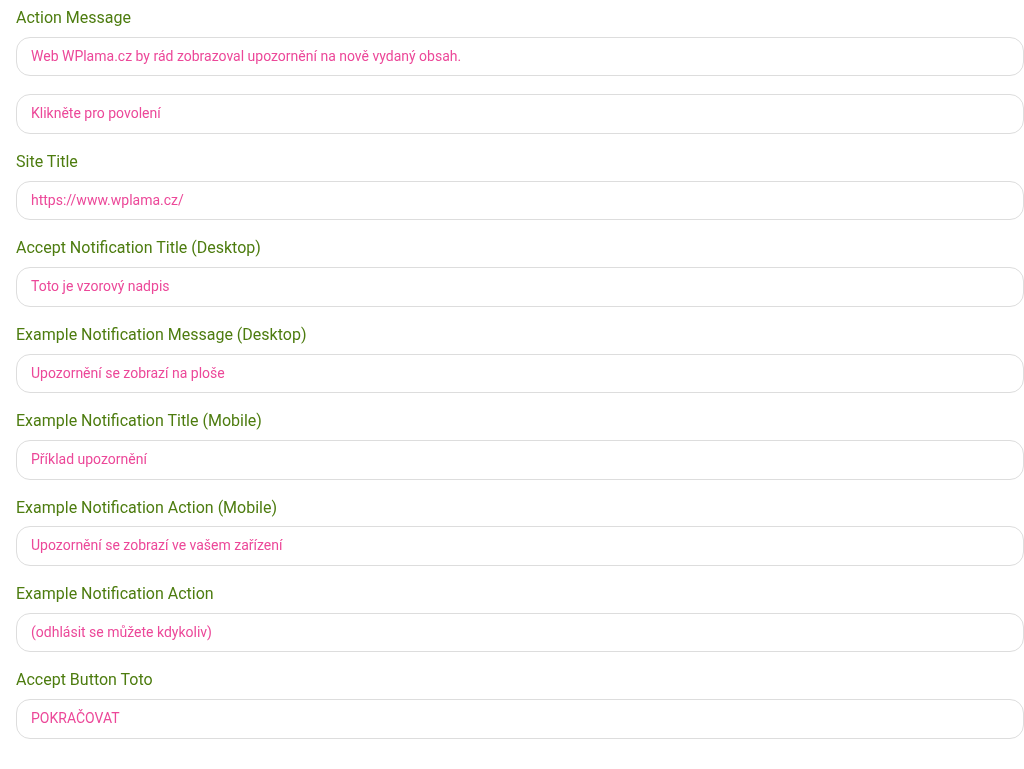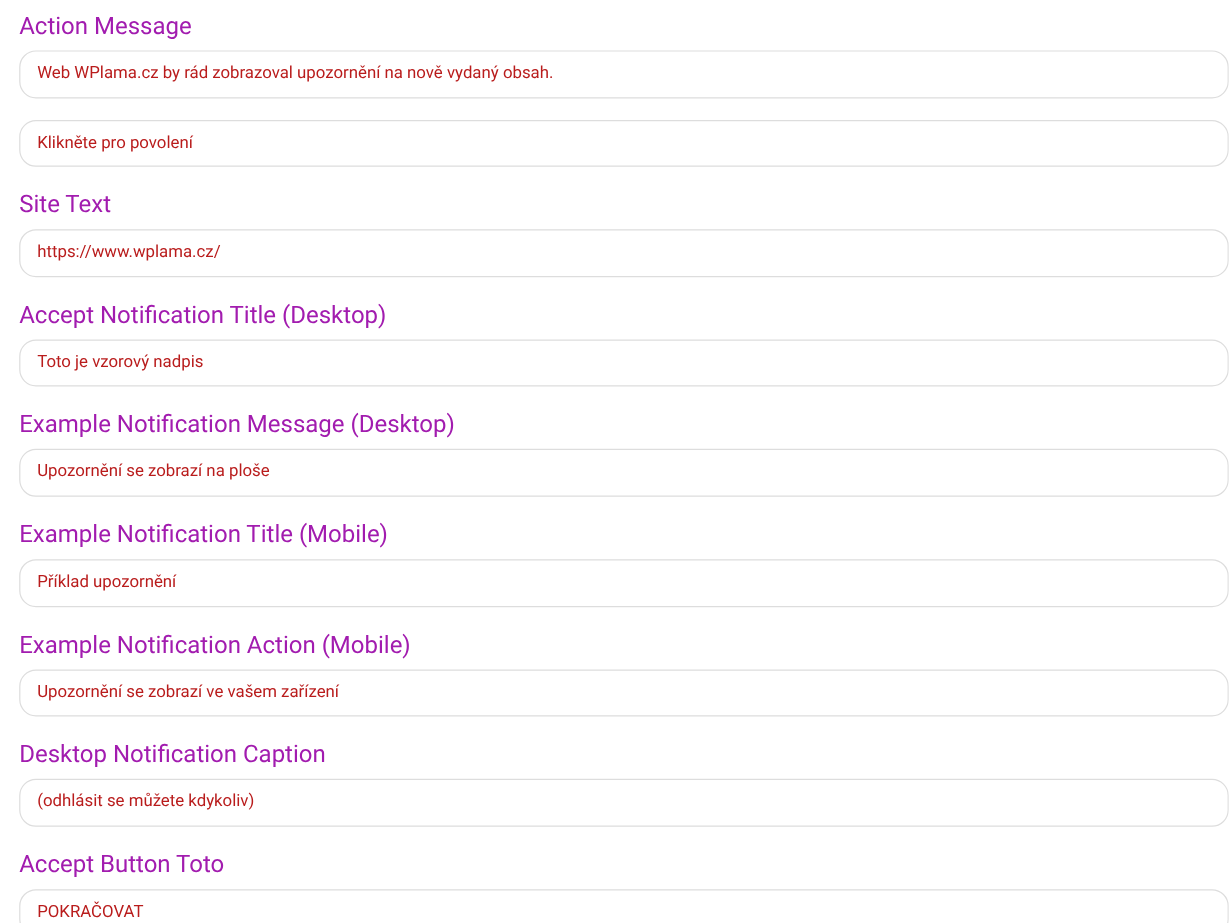--- a/index.html
+++ b/index.html
@@ -12,54 +12,54 @@
       background: #ffffff;
       padding: 8px 0 8px 16px;
       color: #333;
       font-size: 14px;
     }
     .form-group {
       margin-bottom: 18px;
     }
     .form-label {
       display: block;
-      font-size: 20px;
-      color: #a21caf;
+      font-size: 16px;
+      color: #4d7c0f;
       font-weight: 400;
       margin-bottom: 8px;
       line-height: 1.3;
     }
     .form-input {
       width: 100%;
       padding: 9px 14px;
       border: 1px solid #dddddd;
       border-radius: 14px;
       font-size: 14px;
-      color: #b91c1c;
+      color: #ec4899;
       background: #ffffff;
       font-family: inherit;
       outline: none;
       line-height: 1.4;
     }
   </style>
 </head>
 <body>
 
 <div>
   <div class="form-group">
     <label class="form-label">Action Message</label>
     <input type="text" class="form-input" value="Web WPlama.cz by rád zobrazoval upozornění na nově vydaný obsah." style="">
   </div>
 
   <div class="form-group">
     <input type="text" class="form-input" value="Klikněte pro povolení" style="">
   </div>
 
   <div class="form-group">
-    <label class="form-label">Site Text</label>
+    <label class="form-label">Site Title</label>
     <input type="text" class="form-input" value="https://www.wplama.cz/" style="">
   </div>
 
   <div class="form-group">
     <label class="form-label">Accept Notification Title (Desktop)</label>
     <input type="text" class="form-input" value="Toto je vzorový nadpis" style="">
   </div>
 
   <div class="form-group">
     <label class="form-label">Example Notification Message (Desktop)</label>
@@ -70,21 +70,21 @@
     <label class="form-label">Example Notification Title (Mobile)</label>
     <input type="text" class="form-input" value="Příklad upozornění" style="">
   </div>
 
   <div class="form-group">
     <label class="form-label">Example Notification Action (Mobile)</label>
     <input type="text" class="form-input" value="Upozornění se zobrazí ve vašem zařízení" style="">
   </div>
 
   <div class="form-group">
-    <label class="form-label">Desktop Notification Caption</label>
+    <label class="form-label">Example Notification Action</label>
     <input type="text" class="form-input" value="(odhlásit se můžete kdykoliv)" style="">
   </div>
 
   <div class="form-group">
     <label class="form-label">Accept Button Toto</label>
     <input type="text" class="form-input" value="POKRAČOVAT" style="">
   </div>
 
 </div>
 

